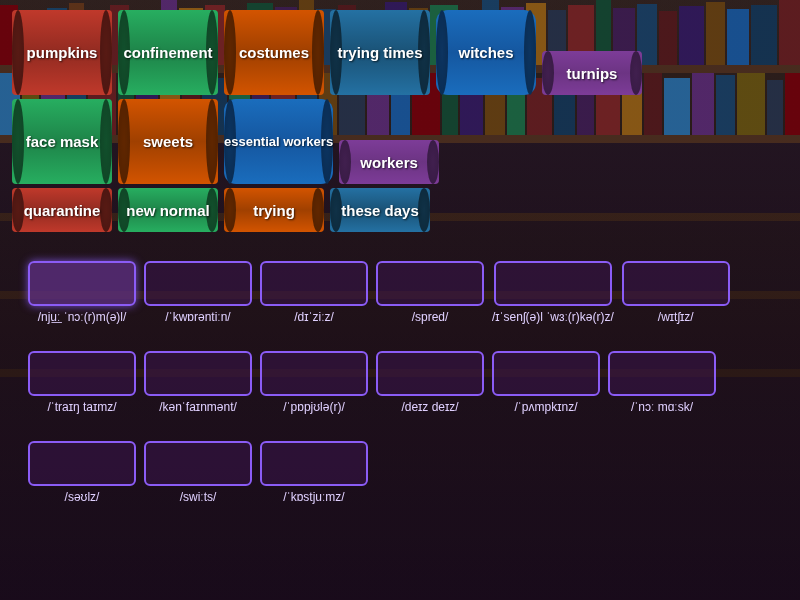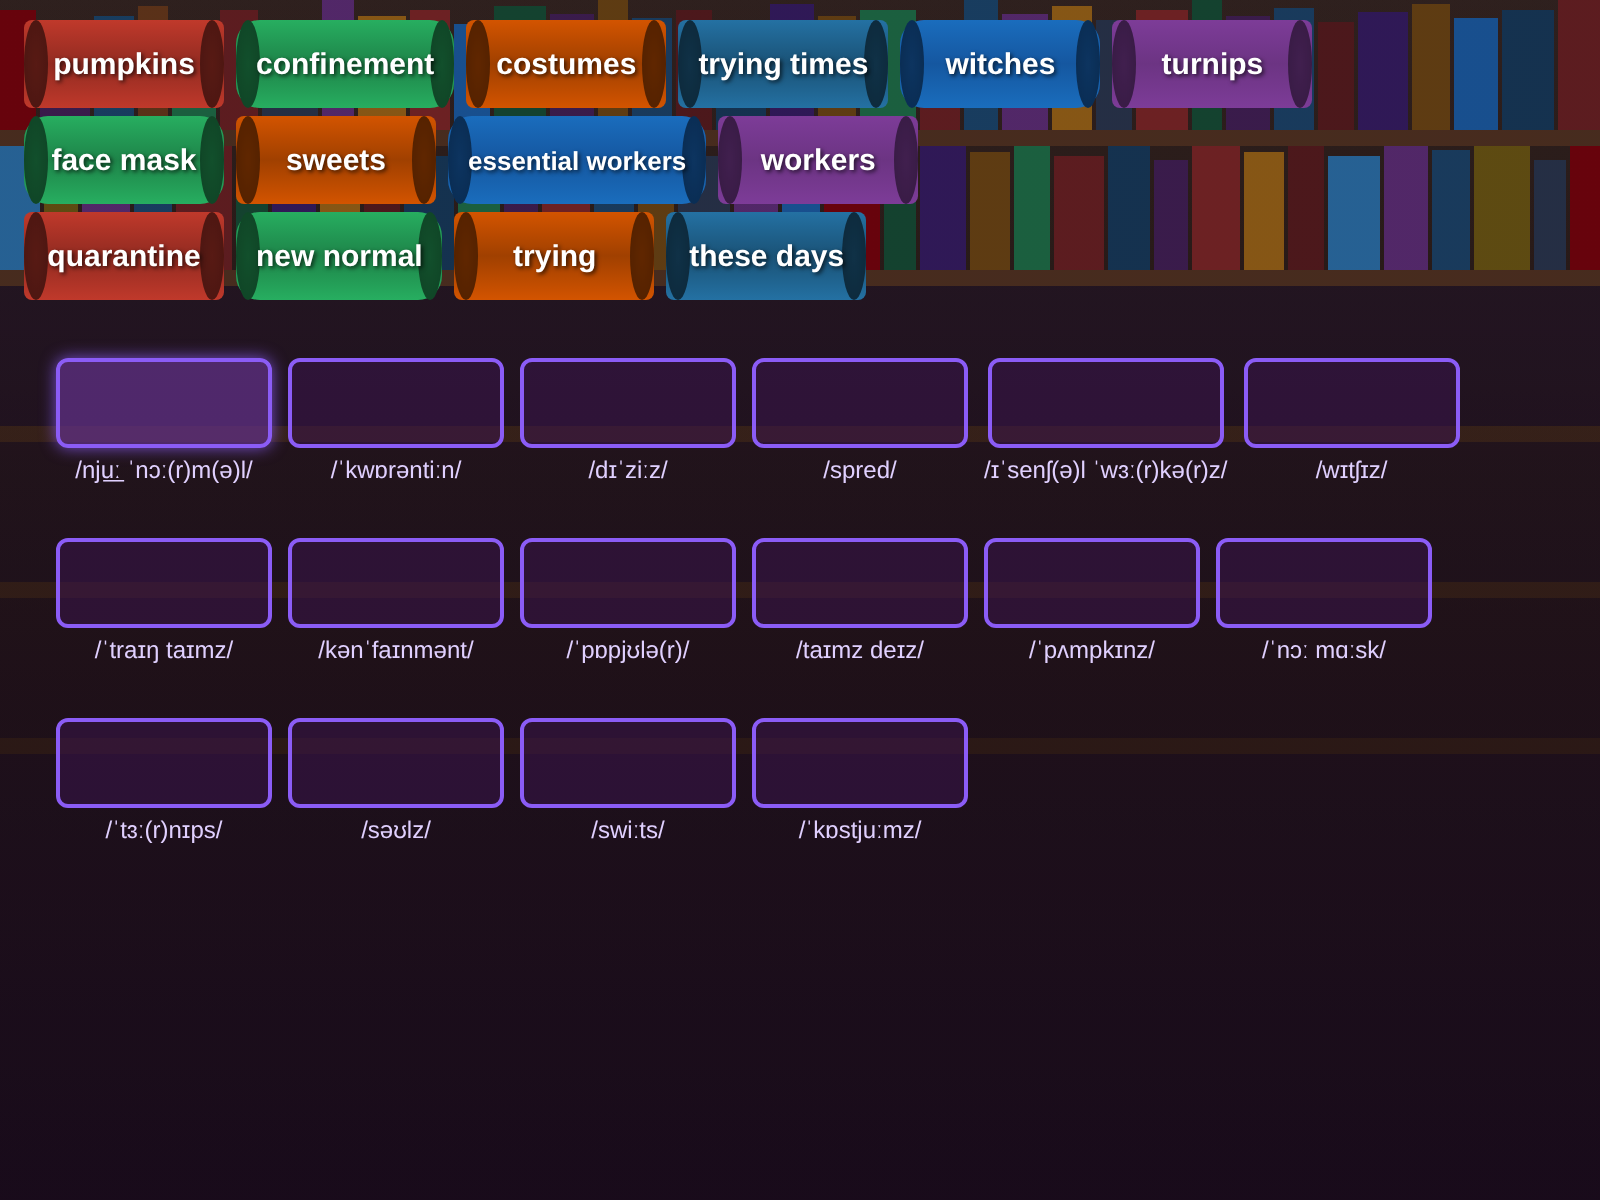--- a/index.html
+++ b/index.html
@@ -50,57 +50,57 @@
       text-align: center;
       font-weight: bold;
       font-size: 15px;
       color: white;
       text-shadow: 1px 1px 2px rgba(0,0,0,0.7);
       cursor: pointer;
       position: relative;
       min-height: 44px;
       min-width: 100px;
       border-radius: 4px;
-      padding: 4px 10px;
+      padding: 4px 0;
     }
 
     
     .tile::before, .tile::after {
       content: '';
       position: absolute;
       top: 0;
       bottom: 0;
       width: 12px;
       border-radius: 50%;
       filter: brightness(0.6);
     }
     .tile::before { left: 0; }
     .tile::after { right: 0; }
 
     .tile-red { background: linear-gradient(180deg, #c0392b, #922b21, #c0392b); }
     .tile-red::before { background: radial-gradient(ellipse at center, #922b21, #7b241c); }
     .tile-red::after { background: radial-gradient(ellipse at center, #922b21, #7b241c); }
 
-    .tile-green { background: linear-gradient(180deg, #27ae60, #1e8449, #27ae60); border-radius: 12px; }
+    .tile-green { background: linear-gradient(180deg, #27ae60, #1e8449, #27ae60); }
     .tile-green::before { background: radial-gradient(ellipse at center, #1e8449, #196f3d); }
     .tile-green::after { background: radial-gradient(ellipse at center, #1e8449, #196f3d); }
 
     .tile-orange { background: linear-gradient(180deg, #d35400, #a04000, #d35400); }
     .tile-orange::before { background: radial-gradient(ellipse at center, #a04000, #873600); }
     .tile-orange::after { background: radial-gradient(ellipse at center, #a04000, #873600); }
 
     .tile-blue { background: linear-gradient(180deg, #2471a3, #1a5276, #2471a3); }
     .tile-blue::before { background: radial-gradient(ellipse at center, #1a5276, #154360); }
     .tile-blue::after { background: radial-gradient(ellipse at center, #1a5276, #154360); }
 
     .tile-royal { background: linear-gradient(180deg, #1a6dbd, #1557a0, #1a6dbd); border-radius: 12px; }
     .tile-royal::before { background: radial-gradient(ellipse at center, #1557a0, #0f4785); }
     .tile-royal::after { background: radial-gradient(ellipse at center, #1557a0, #0f4785); }
 
-    .tile-purple { background: linear-gradient(180deg, #7d3c98, #6c3483, #7d3c98); }
+    .tile-purple { background: linear-gradient(180deg, #7d3c98, #6c3483, #7d3c98); margin-top: 41px; }
     .tile-purple::before { background: radial-gradient(ellipse at center, #6c3483, #5b2c6f); }
     .tile-purple::after { background: radial-gradient(ellipse at center, #6c3483, #5b2c6f); }
 
     .tile span {
       position: relative;
       z-index: 1;
     }
 
     
     .cards-section {
@@ -368,37 +368,33 @@
       <div class="phonetic-card">
         <div class="card-box"></div>
         <div class="phonetic-text">/kənˈfaɪnmənt/</div>
       </div>
       <div class="phonetic-card">
         <div class="card-box"></div>
         <div class="phonetic-text">/ˈpɒpjʊlə(r)/</div>
       </div>
       <div class="phonetic-card">
         <div class="card-box"></div>
-        <div class="phonetic-text">/taɪmz deɪz/</div>
+        <div class="phonetic-text">/deɪz deɪz/</div>
       </div>
       <div class="phonetic-card">
         <div class="card-box"></div>
         <div class="phonetic-text">/ˈpʌmpkɪnz/</div>
       </div>
       <div class="phonetic-card">
         <div class="card-box"></div>
         <div class="phonetic-text">/ˈnɔː mɑːsk/</div>
       </div>
     </div>
 
     <div class="card-row card-row-sm">
-      <div class="phonetic-card">
-        <div class="card-box-sm"></div>
-        <div class="phonetic-text">/ˈtɜː(r)nɪps/</div>
-      </div>
       <div class="phonetic-card">
         <div class="card-box-sm"></div>
         <div class="phonetic-text">/səʊlz/</div>
       </div>
       <div class="phonetic-card">
         <div class="card-box-sm"></div>
         <div class="phonetic-text">/swiːts/</div>
       </div>
       <div class="phonetic-card">
         <div class="card-box-sm"></div>

